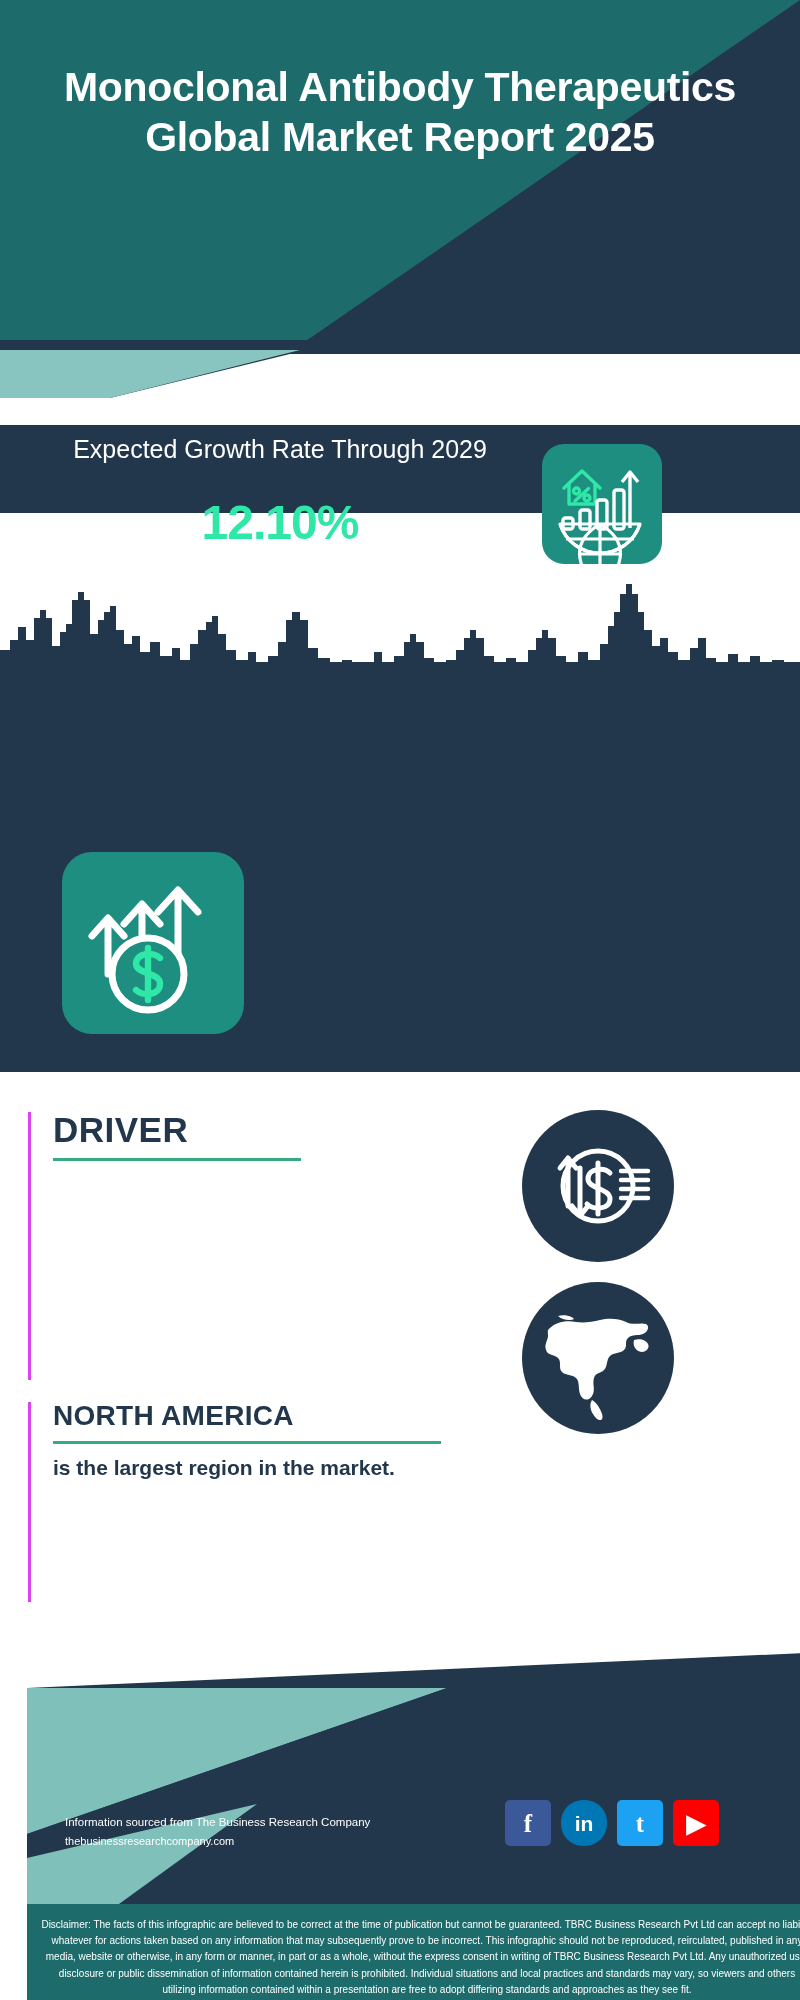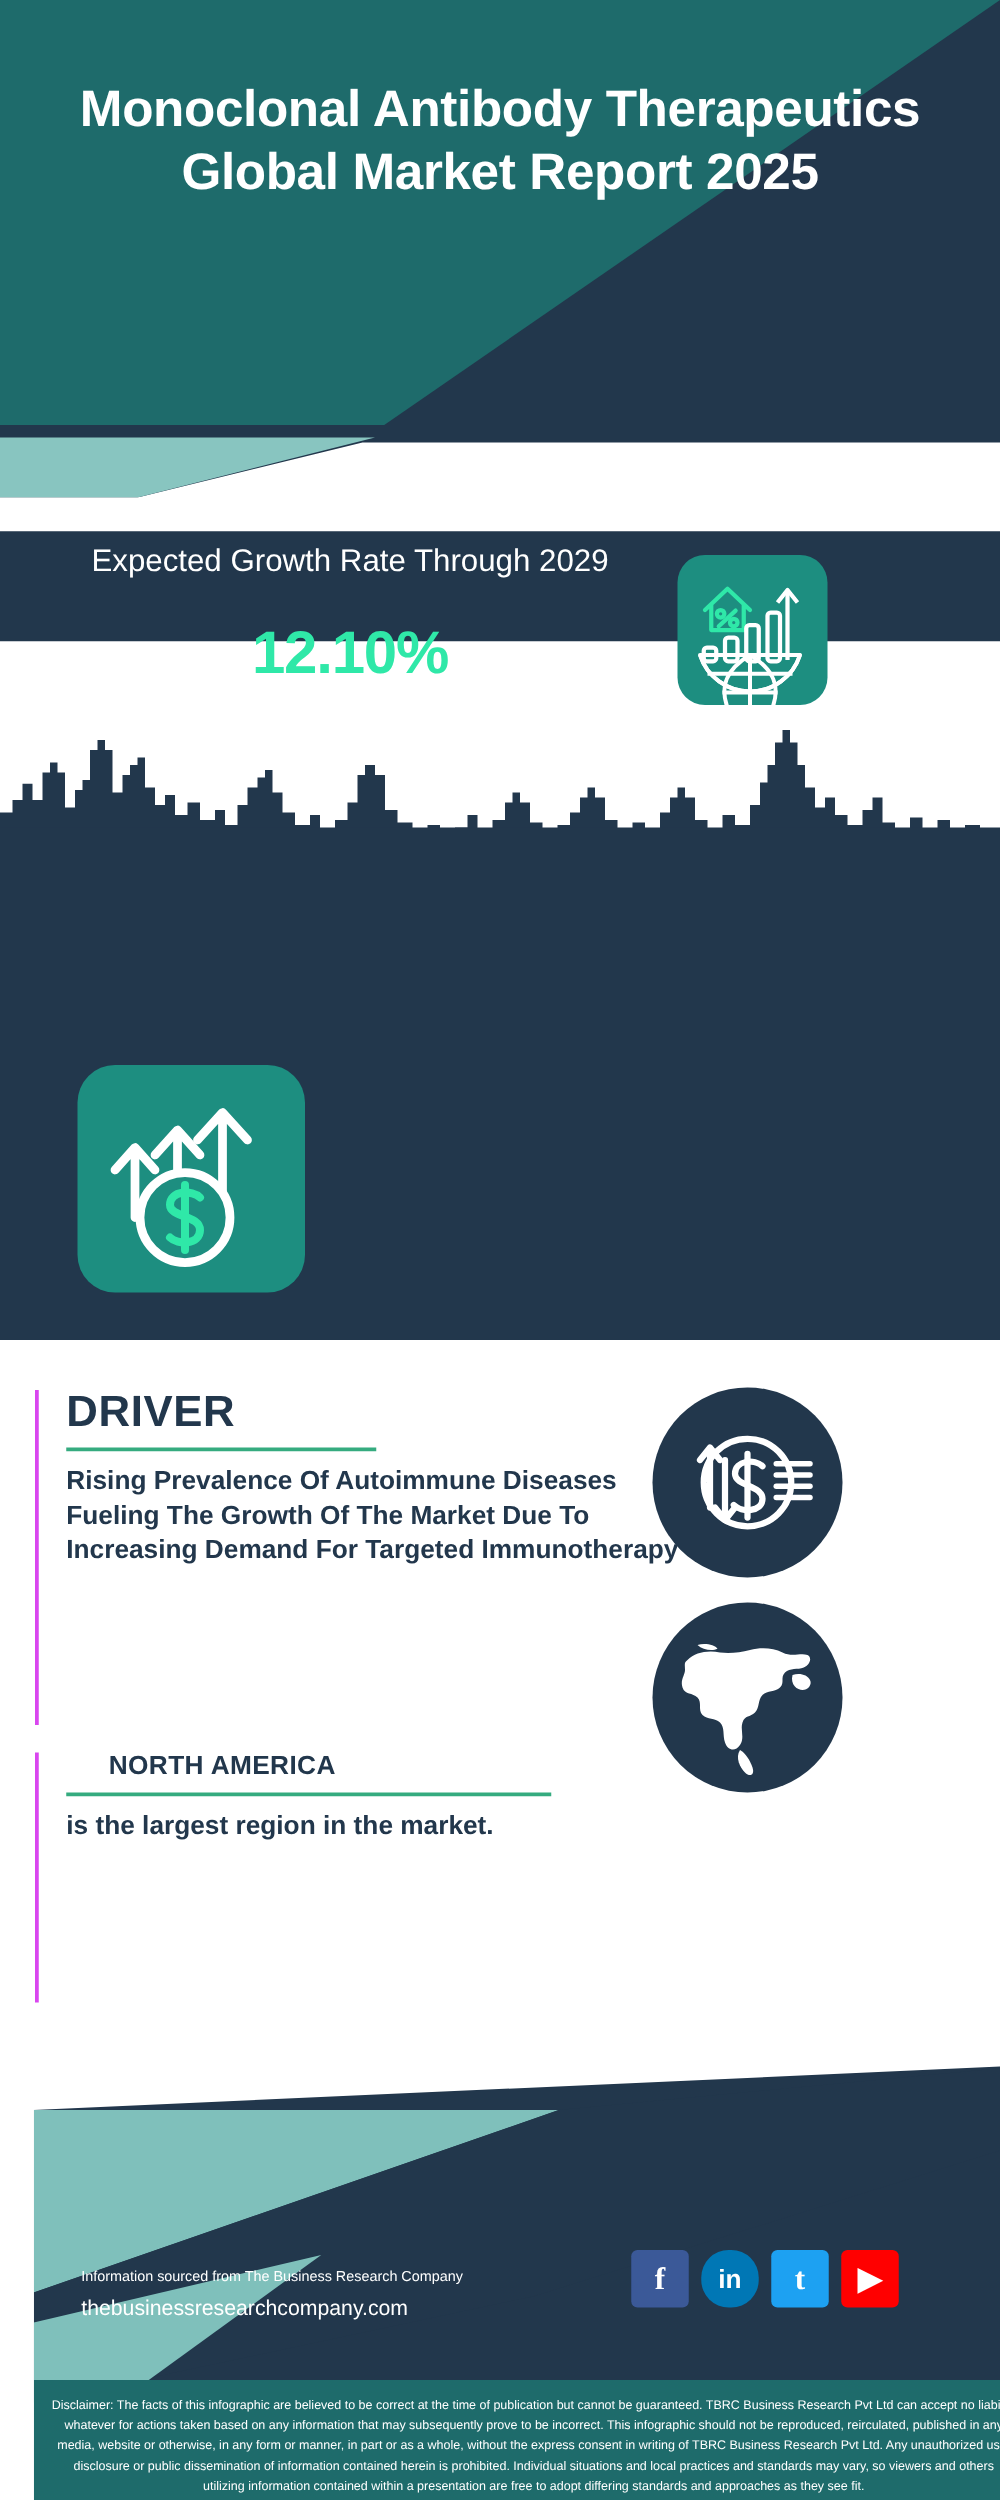--- a/index.html
+++ b/index.html
@@ -156,21 +156,21 @@
   .block-driver { top: 40px; height: 268px; width: 520px; }
   .block-region { top: 330px; height: 200px; width: 520px; }
 
   .block-title {
     color: #22374c;
     font-weight: bold;
     line-height: 1;
     margin: 0;
   }
   .title-driver { font-size: 35px; letter-spacing: 0.5px; }
-  .title-region { font-size: 21px; letter-spacing: 0.3px; margin-left: 34px; }
+  .title-region { font-size: 28px; letter-spacing: 0.3px; }
 
   .rule {
     height: 3px;
     background: #35ab7f;
     margin: 11px 0 10px 0;
   }
   .rule-driver { width: 248px; }
   .rule-region { width: 388px; }
 
   .block-body {
@@ -203,21 +203,21 @@
   .footer-bg { position:absolute; left:0; top:0; width:800px; height:348px; }
 
   .footer-credit {
     position: absolute;
     left: 38px; top: 1812px;
     color: #ffffff;
     font-size: 11.5px;
     line-height: 1.75;
     z-index: 8;
   }
-  .footer-credit .site { font-size: 17px; }
+  .footer-credit .site { font-size: 11px; }
 
   .social {
     position: absolute;
     left: 478px; top: 1800px;
     display: flex;
     gap: 10px;
     z-index: 8;
   }
   .social-btn {
     width: 46px; height: 46px;
@@ -323,21 +323,20 @@
         <line x1="86" y1="96" x2="86" y2="148"></line>
       </g>
     </svg>
   </div>
 
   <div class="content">
 
     <div class="block block-driver">
       <div class="block-title title-driver">DRIVER</div>
       <div class="rule rule-driver"></div>
-      <div class="block-body">Rising Prevalence Of Autoimmune Diseases Fueling The Growth Of The Market Due To Increasing Demand For Targeted Immunotherapy</div>
     </div>
 
     <div class="block block-region">
       <div class="block-title title-region">NORTH AMERICA</div>
       <div class="rule rule-region"></div>
       <div class="block-body block-body-light">is the largest region in the market.</div>
     </div>
 
   </div>
 

